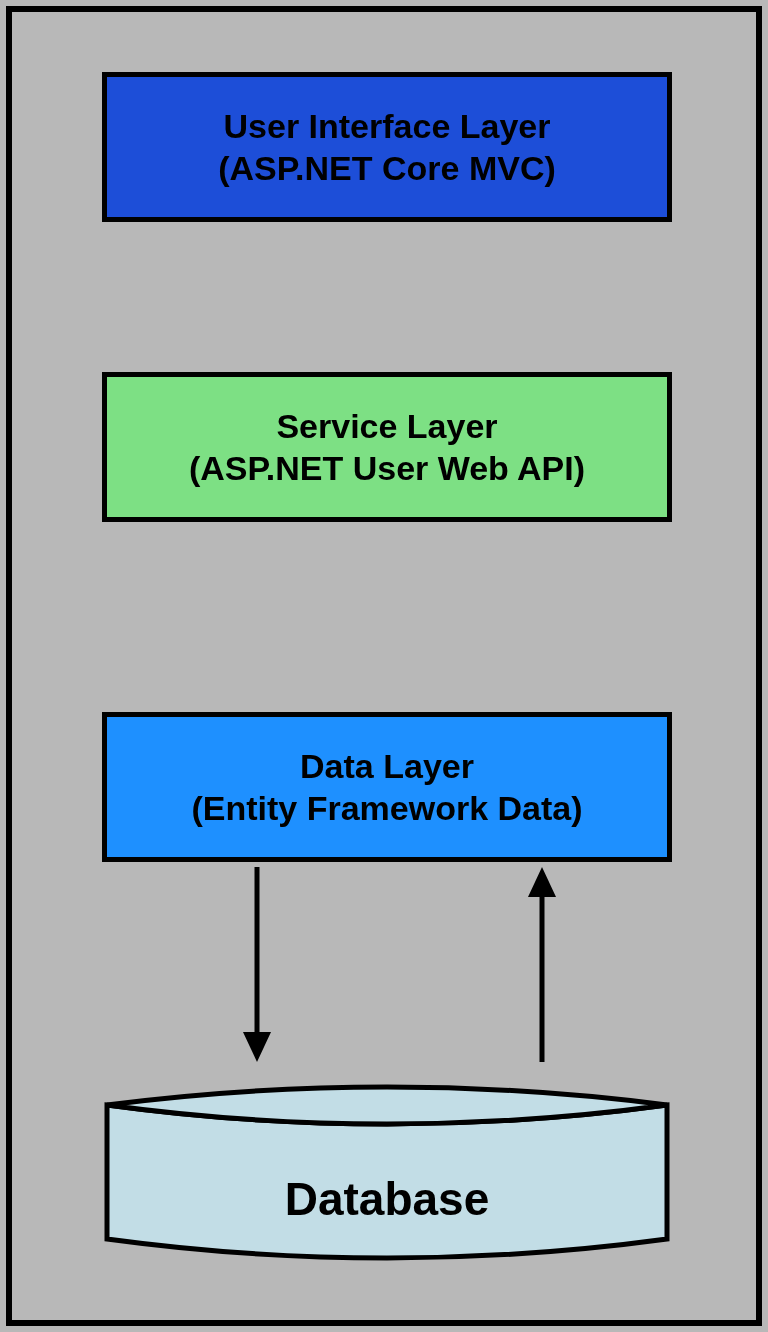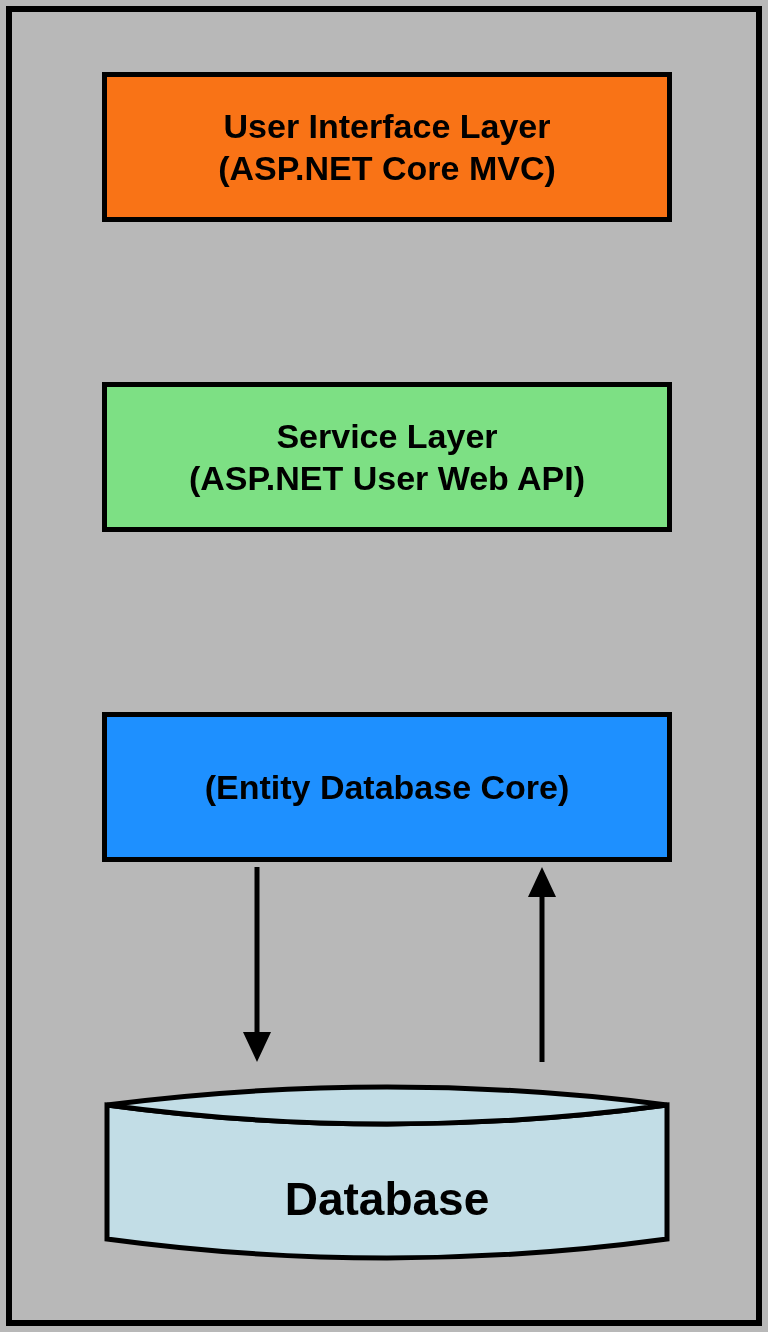--- a/index.html
+++ b/index.html
@@ -29,24 +29,24 @@
       font-weight: bold;
       font-size: 34px;
       line-height: 1.25;
       text-align: center;
     }
     .ui-layer {
       top: 60px;
       left: 90px;
       width: 570px;
       height: 150px;
-      background: #f97316;
+      background: #1d4ed8;
     }
     .service-layer {
-      top: 370px;
+      top: 360px;
       left: 90px;
       width: 570px;
       height: 150px;
       background: #7de084;
     }
     .data-layer {
       top: 700px;
       left: 90px;
       width: 570px;
       height: 150px;
@@ -92,21 +92,22 @@
     <div>User Interface Layer</div>
     <div>(ASP.NET Core MVC)</div>
   </div>
 
   <div class="layer-box service-layer">
     <div>Service Layer</div>
     <div>(ASP.NET User Web API)</div>
   </div>
 
   <div class="layer-box data-layer">
-    <div>(Entity Database Core)</div>
+    <div>Data Layer</div>
+    <div>(Entity Framework Data)</div>
   </div>
 
   <div class="arrow-down">
     <svg width="40" height="195" viewBox="0 0 40 195">
       <line x1="20" y1="0" x2="20" y2="170" stroke="#000" stroke-width="5"></line>
       <polygon points="20,195 6,165 34,165" fill="#000"></polygon>
     </svg>
   </div>
 
   <div class="arrow-up">

